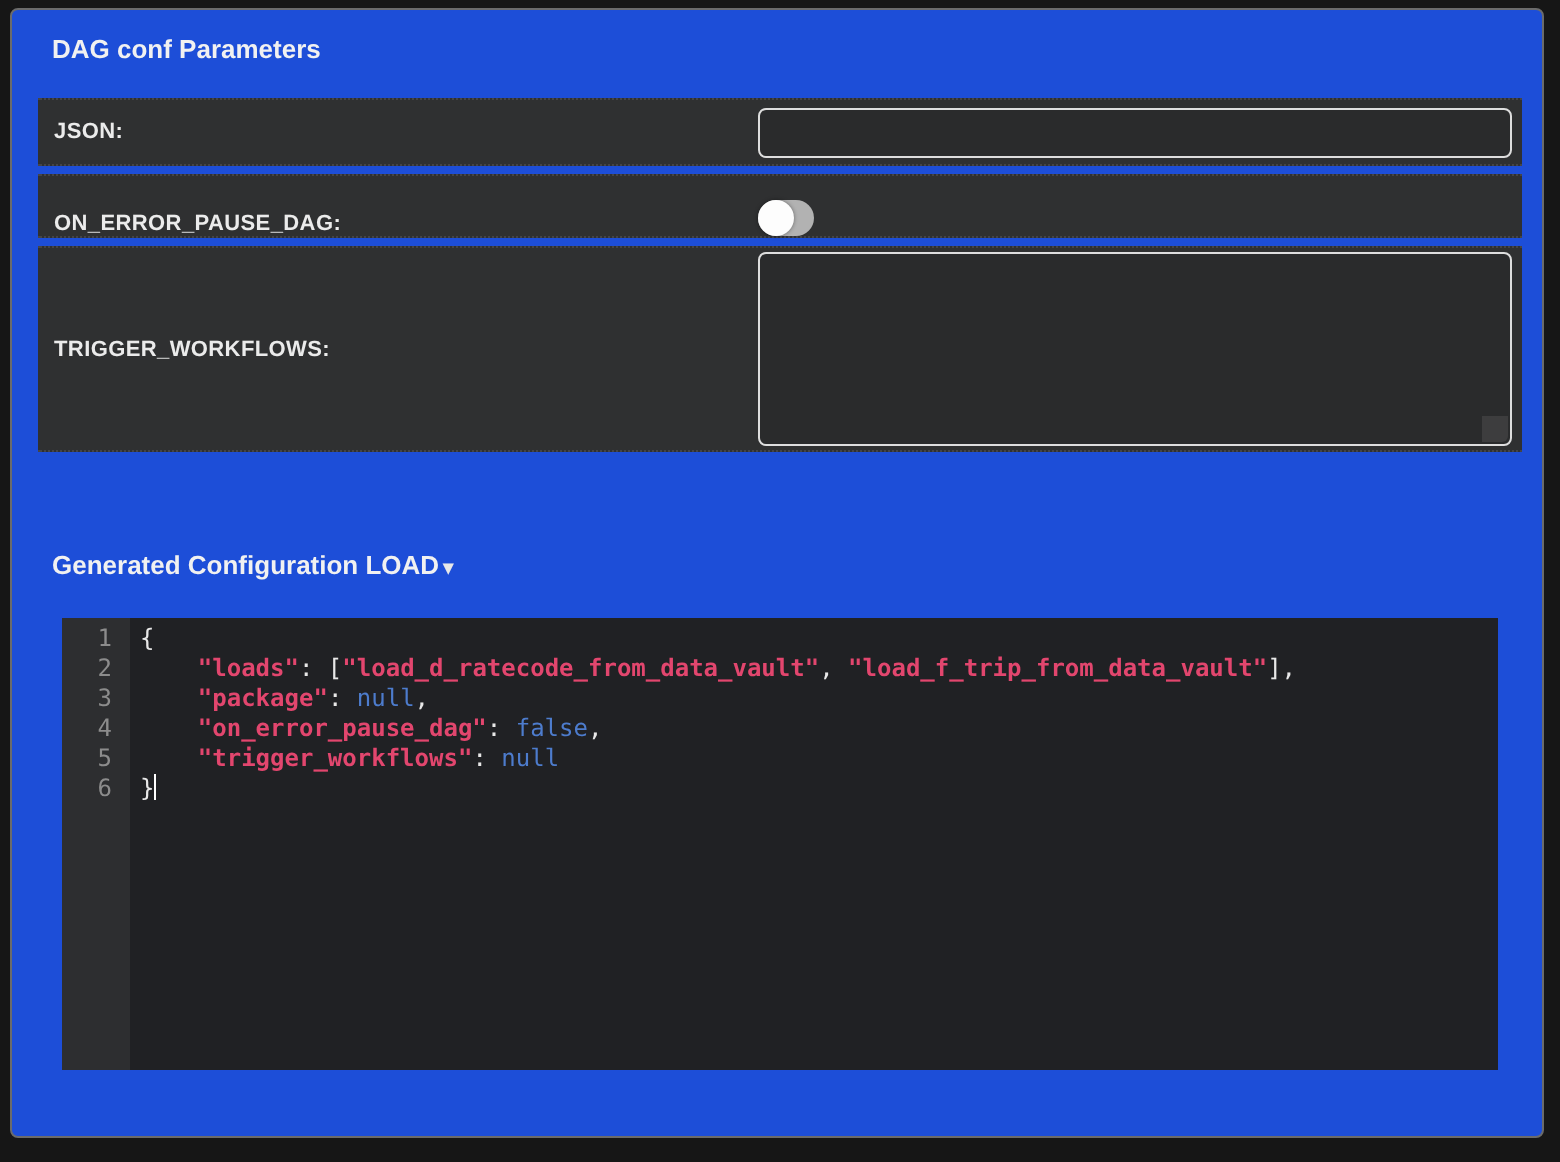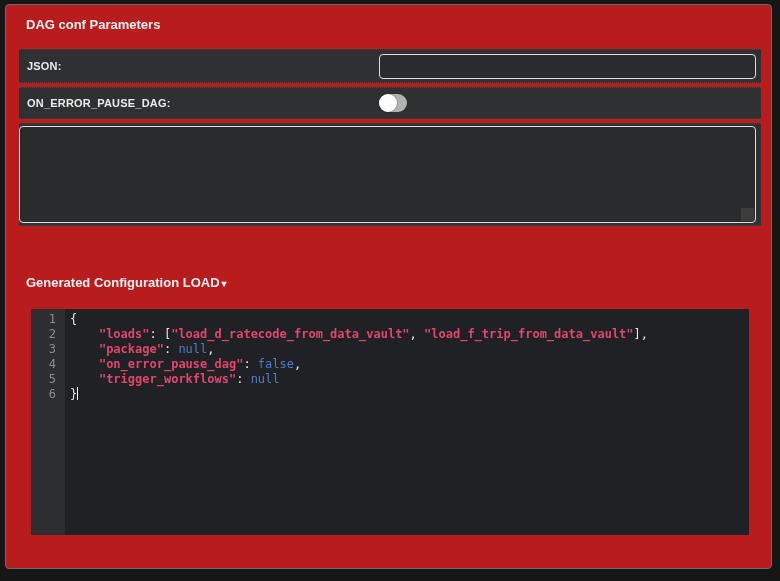--- a/index.html
+++ b/index.html
@@ -7,21 +7,21 @@
     width: 780px; height: 581px;
     background: #161616;
     font-family: "Liberation Sans", sans-serif;
     position: relative;
     overflow: hidden;
   }
   .panel {
     position: absolute;
     left: 5px; top: 4px;
     width: 767px; height: 565px;
-    background: #b91c1c;
+    background: #1d4ed8;
     border: 1px solid #6b6b6b;
     border-radius: 4px;
     box-sizing: border-box;
   }
   .panel-title {
     position: absolute;
     left: 20px; top: 12px;
     font-size: 13px;
     font-weight: bold;
     color: #f1f1f1;
@@ -34,21 +34,21 @@
   .form-row {
     display: flex;
     align-items: center;
     background: #2f3031;
     border-top: 1px dotted #454547;
     border-bottom: 1px dotted #454547;
     margin-bottom: 4px;
     box-sizing: border-box;
   }
   .form-row.h-input { height: 34px; }
-  .form-row.h-toggle { height: 32px; }
+  .form-row.h-toggle { height: 32px; align-items: flex-end; }
   .form-row.h-textarea { height: 103px; }
   .form-label {
     flex: 0 0 360px;
     padding-left: 8px;
     box-sizing: border-box;
     font-size: 11px;
     font-weight: bold;
     color: #ebebeb;
     letter-spacing: 0.2px;
   }
@@ -173,20 +173,21 @@
     <div class="form-row h-toggle">
       <div class="form-label">ON_ERROR_PAUSE_DAG:</div>
       <div class="form-control">
         <div class="toggle">
           <div class="knob"></div>
         </div>
       </div>
     </div>
 
     <div class="form-row h-textarea">
+      <div class="form-label">TRIGGER_WORKFLOWS:</div>
       <div class="form-control">
         <textarea class="textarea-input" style=""></textarea>
         <div class="resize-handle"></div>
       </div>
     </div>
 
   </div>
 
   <div class="json-header">
     <span>Generated Configuration LOAD</span><span class="caret">▾</span>

